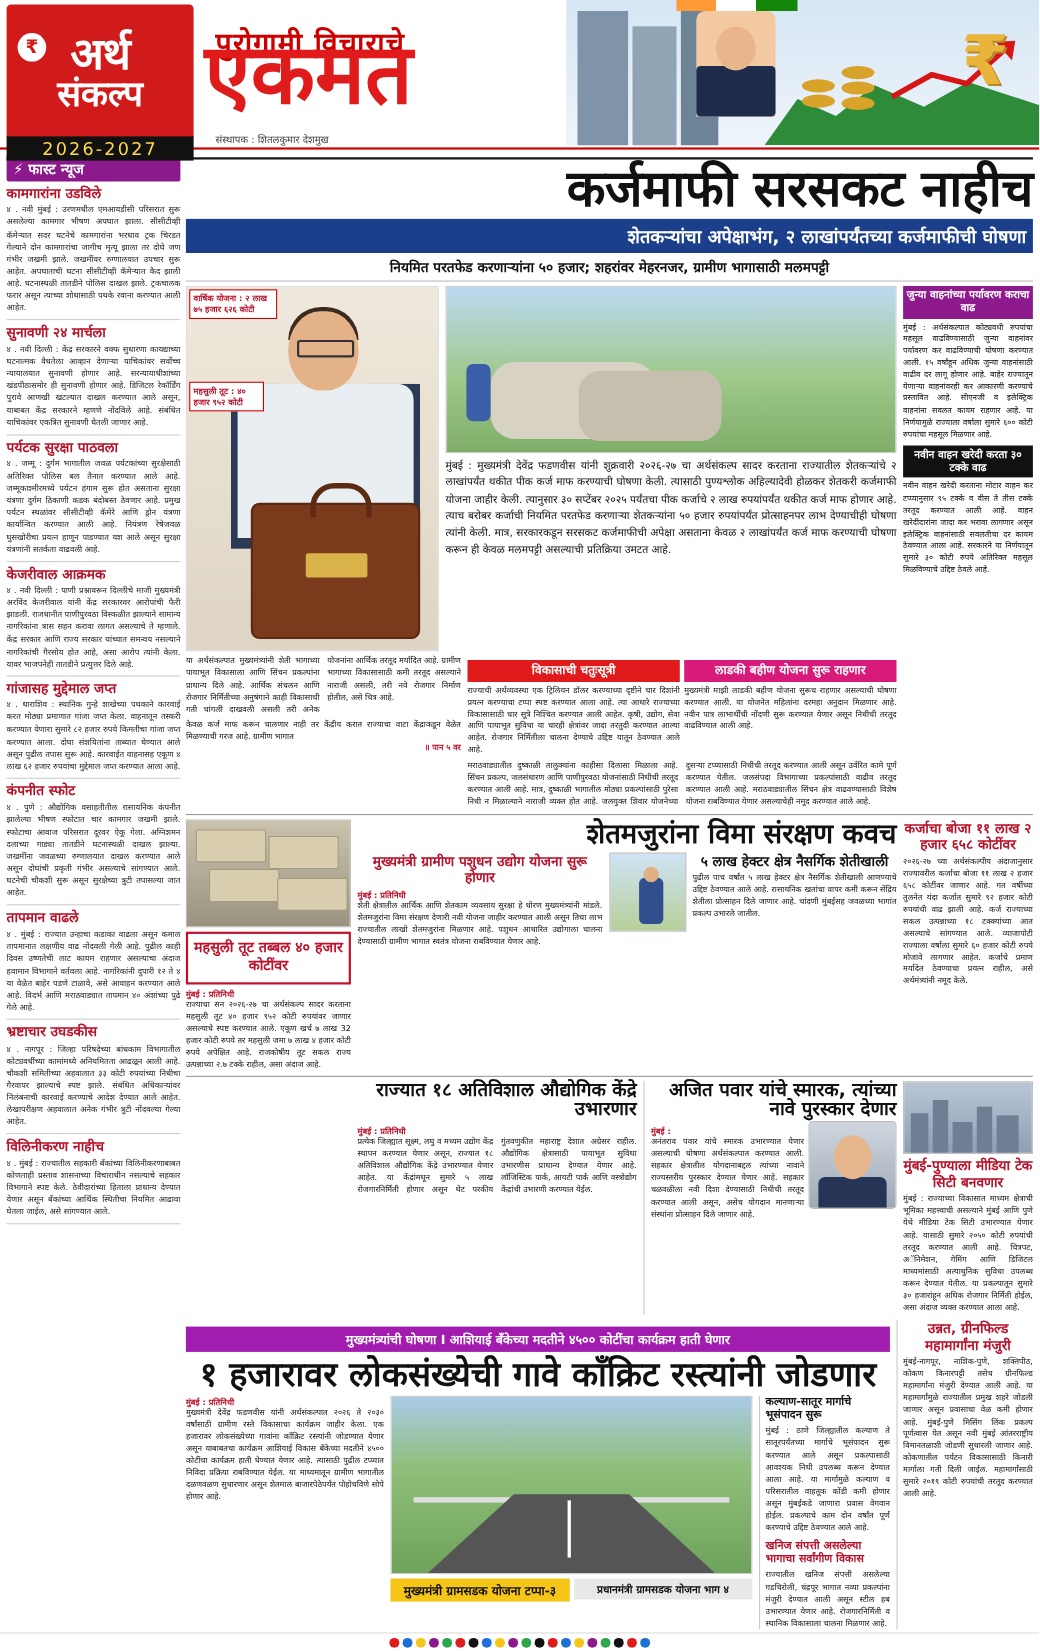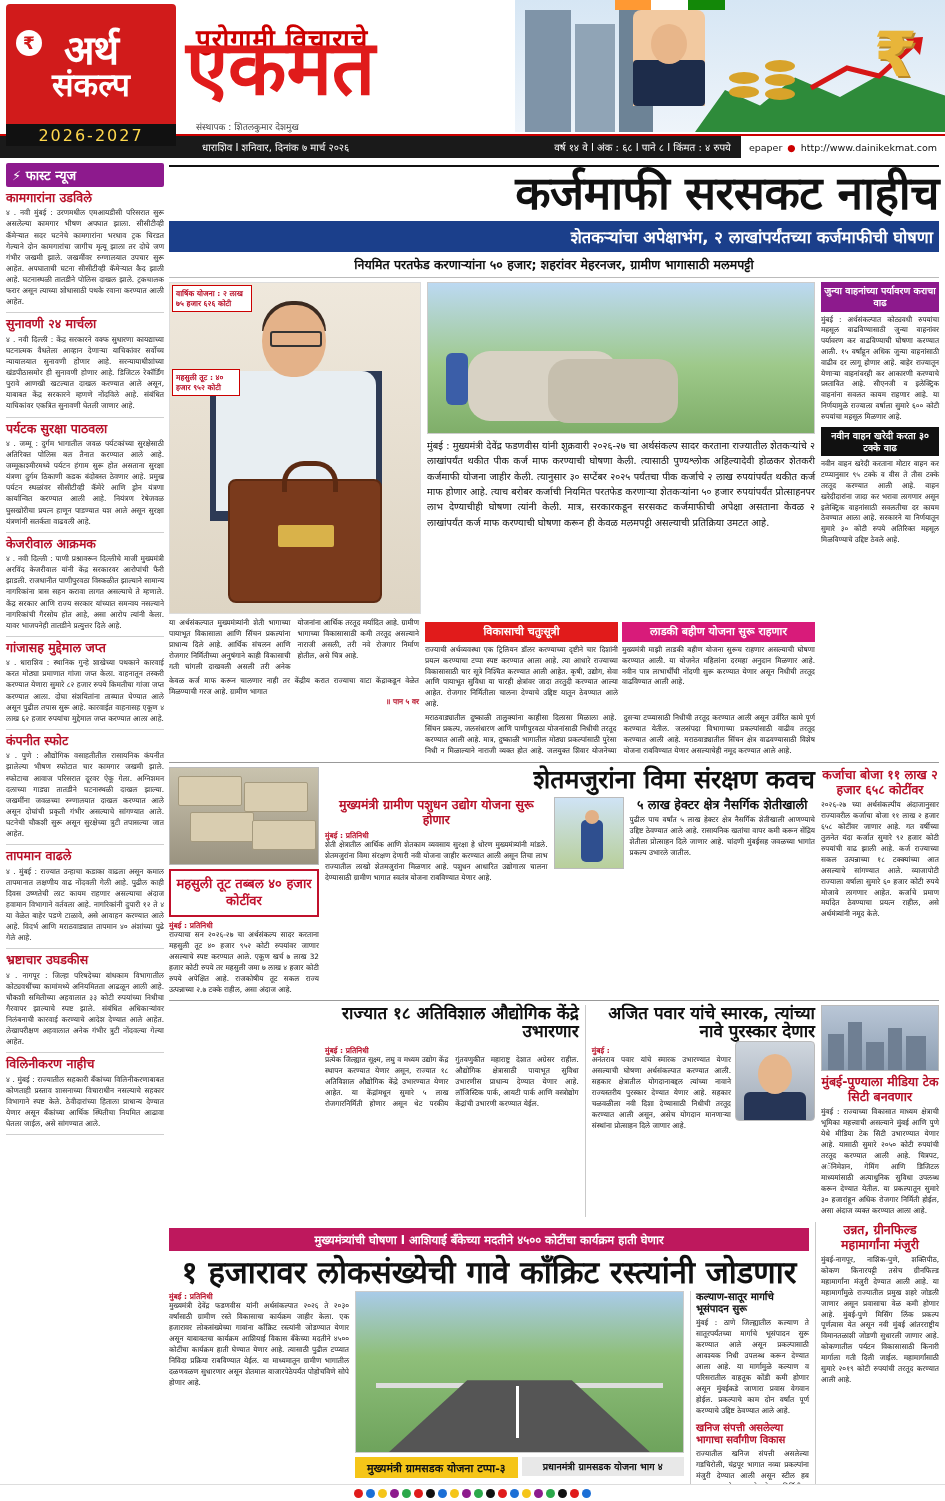--- a/index.html
+++ b/index.html
@@ -50,21 +50,21 @@
   .fn-title{color:#b8122a;font-size:12.5px;font-weight:bold;line-height:1.15;margin-bottom:2px;}
   .fn-body{font-size:7.4px;line-height:1.5;text-align:justify;color:#222;}
 
   
   .lead-rule{height:2px;background:#111;margin:2px 0 3px;}
   .lead-head{font-size:46px;font-weight:bold;text-align:right;letter-spacing:-0.5px;line-height:1.02;color:#111;}
   .sub-bar{background:#1b3f8b;color:#fff;font-size:16.5px;font-weight:bold;text-align:right;padding:4px 6px;margin-top:4px;}
   .sub-bar2{font-size:12.5px;font-weight:bold;color:#111;text-align:center;padding:4px 2px;border-bottom:1px solid #bbb;}
 
   .lead-wrap{display:flex;gap:6px;margin-top:4px;}
-  .photo-col{width:252px;flex:none;}
+  .photo-col{width:230px;flex:none;}
   .photo-box{position:relative;height:330px;background:linear-gradient(180deg,#f1efe8,#e6e2d7);overflow:hidden;border:1px solid #ddd;}
   .photo-box .bgwall{position:absolute;inset:0;background:linear-gradient(180deg,#efe8dc,#ded5c4);}
   .photo-box .person-head{position:absolute;left:92px;top:22px;width:64px;height:72px;border-radius:50%/55%;background:#e4b289;}
   .photo-box .hair{position:absolute;left:92px;top:18px;width:64px;height:30px;border-radius:32px 32px 0 0;background:#3b2a20;}
   .photo-box .glass{position:absolute;left:100px;top:48px;width:48px;height:12px;border:2px solid #333;border-radius:3px;}
   .photo-box .body{position:absolute;left:46px;top:88px;width:160px;height:140px;background:#e8eef2;border-radius:14px 14px 0 0;}
   .photo-box .jacket{position:absolute;left:40px;top:88px;width:172px;height:150px;background:#2d3a55;
         clip-path:polygon(0 0,28% 0,50% 22%,72% 0,100% 0,100% 100%,0 100%);}
   .photo-box .bag{position:absolute;left:58px;top:196px;width:150px;height:120px;background:#7a3a1c;border-radius:8px;border:2px solid #5c2a12;}
   .photo-box .bag .handle{position:absolute;left:52px;top:-20px;width:46px;height:26px;border:5px solid #5c2a12;border-bottom:none;border-radius:22px 22px 0 0;}
@@ -95,21 +95,21 @@
   
   .sec{border-top:1px solid #999;margin-top:5px;padding-top:4px;}
   .sec-hd{font-size:25px;font-weight:bold;text-align:right;line-height:1.05;}
   .sec-hd.sm{font-size:17px;}
   .byline{font-size:7.5px;font-weight:bold;color:#b8122a;}
   .colp{font-size:7.3px;line-height:1.5;text-align:justify;}
   .money-photo{height:96px;background:linear-gradient(180deg,#c9c3ae,#9a9380);position:relative;overflow:hidden;border:1px solid #bbb;}
   .money-photo .n{position:absolute;width:62px;height:28px;background:#d9cdb0;border:1px solid #a59a7e;border-radius:2px;}
   .redbox{background:#fff;border:2px solid #c0112c;color:#c0112c;font-size:13px;font-weight:bold;text-align:center;padding:5px 2px;line-height:1.3;margin-top:4px;}
 
-  .hl-strip{background:#be185d;color:#fff;font-size:11.5px;font-weight:bold;text-align:center;padding:4px;margin-top:6px;}
+  .hl-strip{background:#a21caf;color:#fff;font-size:11.5px;font-weight:bold;text-align:center;padding:4px;margin-top:6px;}
   .big-hd{font-size:31px;font-weight:bold;text-align:center;color:#111;line-height:1.05;padding:5px 0 3px;}
   .road-photo{height:160px;background:linear-gradient(180deg,#a9cbe8 0%,#8fbf7a 40%,#6ea35c 100%);position:relative;overflow:hidden;border:1px solid #ccc;}
   .road-photo .road{position:absolute;bottom:0;left:10%;width:80%;height:72px;background:#555;clip-path:polygon(30% 0,70% 0,100% 100%,0 100%);}
   .road-photo .line{position:absolute;bottom:14px;left:49%;width:3px;height:52px;background:#fff;}
   .road-photo .rail{position:absolute;bottom:64px;left:6%;width:88%;height:5px;background:#ddd;}
   .yellow-cap{background:#f5c518;color:#111;font-size:11px;font-weight:bold;text-align:center;padding:3px;}
   .gray-cap{background:#e8e8e8;color:#111;font-size:9.5px;font-weight:bold;text-align:center;padding:3px;}
 
   .person-photo{height:78px;width:78px;border-radius:4px;background:linear-gradient(180deg,#cfd6de,#9fa9b6);position:relative;overflow:hidden;float:right;margin:0 0 3px 4px;border:1px solid #bbb;}
   .person-photo .f{position:absolute;left:22px;top:12px;width:34px;height:40px;border-radius:50%;background:#e6b68c;}
@@ -160,31 +160,20 @@
       <div class="coin" style="left:250px;top:88px;width:30px;height:12px"></div>
       <svg class="arrow" viewBox="0 0 120 58">
         <path d="M4 54 L40 34 L72 42 L112 6" stroke="#d61616" stroke-width="5" fill="none"></path>
         <path d="M98 4 L116 3 L113 21 Z" fill="#d61616"></path>
       </svg>
       <div class="bigr">₹</div>
     </div>
   </div>
   <div class="mh-years">2026-2027</div>
 
-  <div class="infobar">
-    <span class="seg" style="width:172px"></span>
-    <span class="seg">धाराशिव I शनिवार, दिनांक ७ मार्च २०२६</span>
-    <span class="spacer"></span>
-    <span class="seg">वर्ष १४ वे I अंक : ६८ I पाने ८ I किंमत : ४ रुपये</span>
-    <span class="epaper">
-      <span>epaper</span>
-      <span style="margin:0 5px;color:#c00">●</span>
-      <span>http://www.dainikekmat.com</span>
-    </span>
-  </div>
 
   <div class="body">
 
     <div class="col-left">
       <div class="fastnews-hdr">
         <span>⚡</span>
         <span>फास्ट न्यूज</span>
       </div>
 
       <div class="fn-item">

